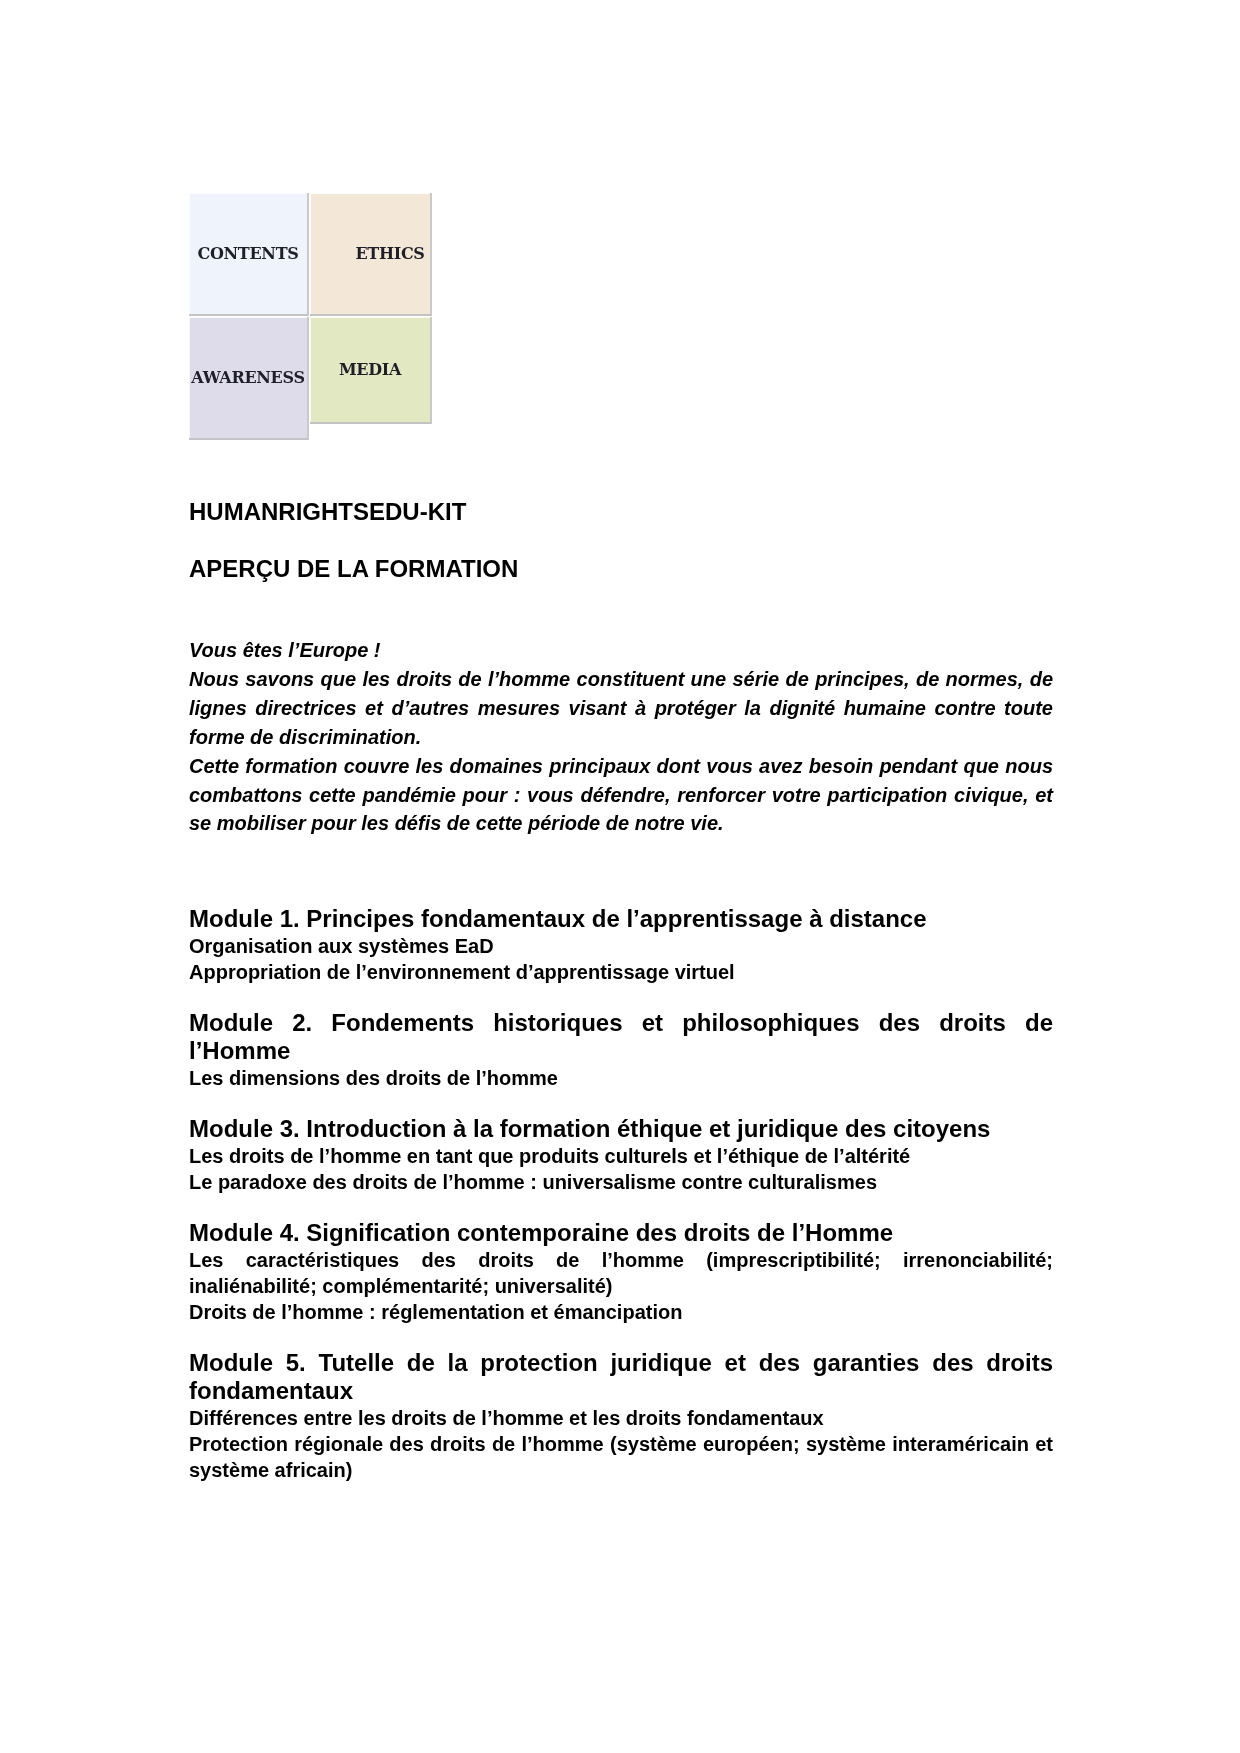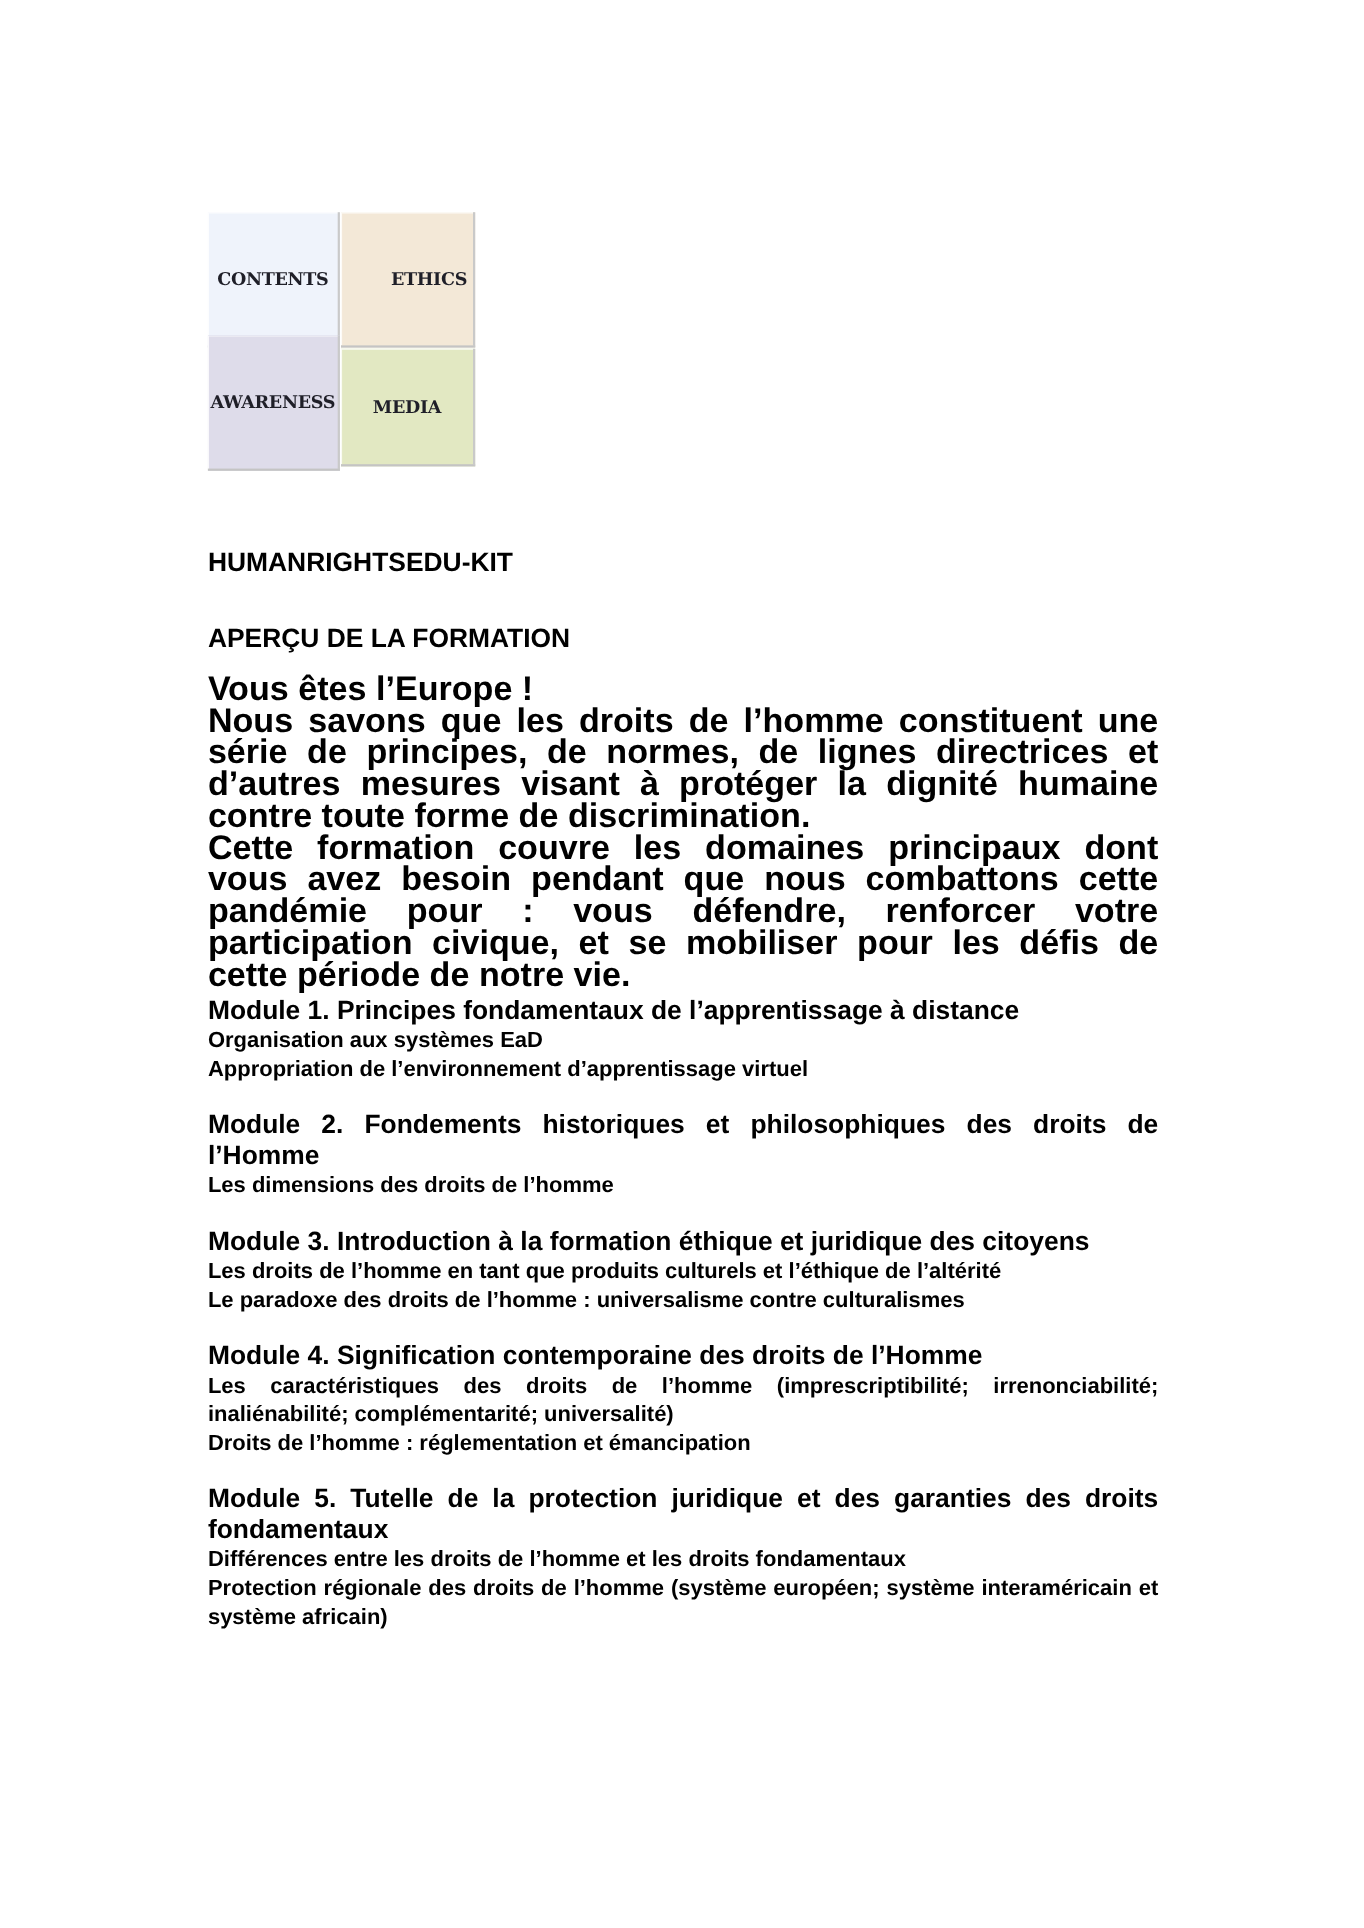--- a/index.html
+++ b/index.html
@@ -33,44 +33,45 @@
       font-size: 16px;
       letter-spacing: -0.3px;
       color: #1f1f28;
       box-sizing: border-box;
       border-right: 2px solid #c9c9c9;
       border-bottom: 2px solid #c4c4c4;
       box-shadow: inset 1px 1px 0 rgba(255,255,255,0.8);
     }
     .logo .c1 { left: 0; top: 0; width: 120px; height: 123px; background: #eff3fb; }
     .logo .c2 { left: 121px; top: 0; width: 122px; height: 123px; background: #f3e8d7; padding-left: 40px; }
-    .logo .c3 { left: 0; top: 112px; width: 120px; height: 123px; background: #dedcea; }
+    .logo .c3 { left: 0; top: 124px; width: 120px; height: 123px; background: #dedcea; }
     .logo .c4 { left: 121px; top: 124px; width: 122px; height: 107px; background: #e2e8c2; }
 
     .title {
       position: absolute;
       left: 189px;
       font-weight: bold;
       font-size: 24px;
       line-height: 29px;
       white-space: nowrap;
       text-align: right;
     }
     .t1 { top: 497px; }
-    .t2 { top: 554px; margin-top: 12px; }
+    .t2 { top: 554px; }
 
     .intro {
       position: absolute;
       left: 189px;
-      top: 612px;
+      top: 636px;
       width: 864px;
       font-weight: bold;
-      font-size: 31px;
+      font-size: 20px;
       line-height: 28.9px;
       text-align: justify;
+      font-style: italic;
     }
     .intro p { margin: 0; }
 
     .modules {
       position: absolute;
       left: 189px;
       top: 905px;
       width: 864px;
     }
     .module { margin-bottom: 24px; }

